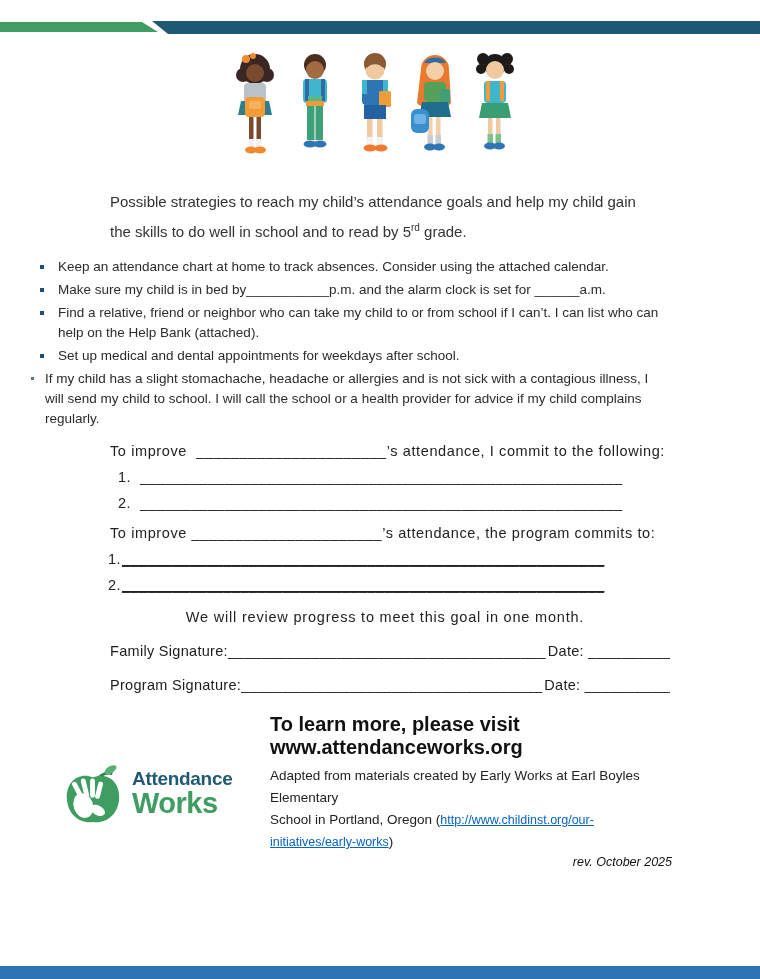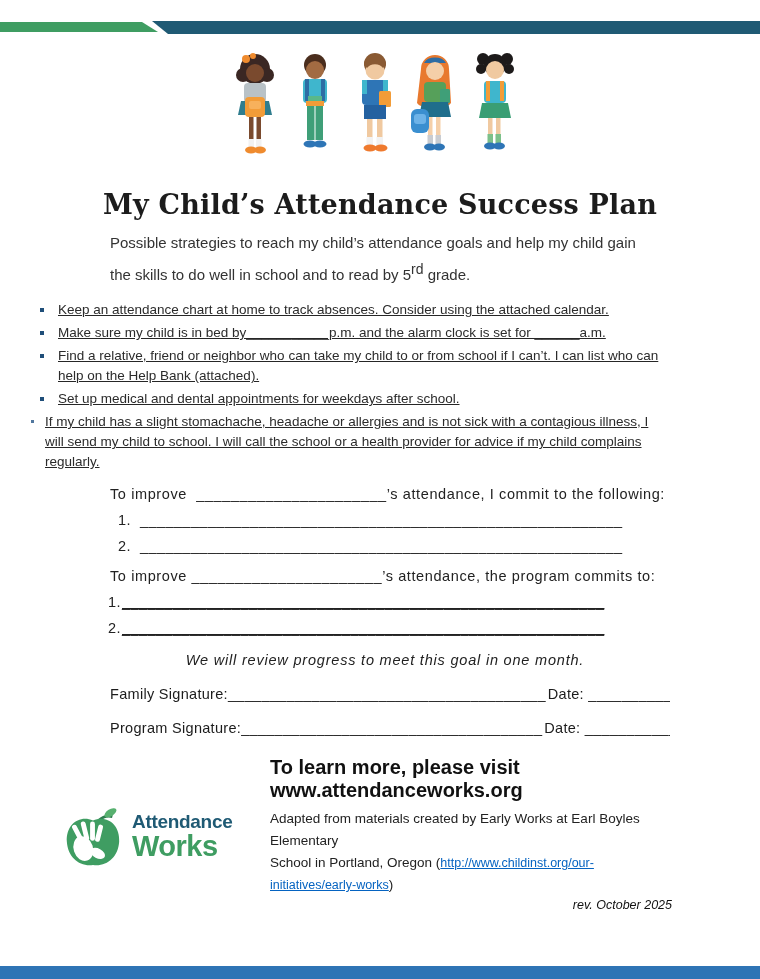--- a/index.html
+++ b/index.html
@@ -6,37 +6,37 @@
   .page{position:relative;width:760px;height:979px;background:#ffffff;overflow:hidden;
         font-family:"Liberation Sans",sans-serif;color:#262626;}
   
   .banner{display:block;margin-top:21px;}
   
   .kids{display:block;margin:16px auto 0;}
   
   .doc-title{margin:10px 0 0;text-align:center;font-family:"DejaVu Serif",serif;
              font-weight:700;font-size:27px;color:#1c1c1c;letter-spacing:.2px;}
   .intro{margin:10px 100px 0 110px;font-size:15px;line-height:26px;color:#333;}
-  .intro sup{font-size:14px;}
-  
-  ul.bullets{list-style:none;margin:12px 95px 12px 0;text-decoration:underline;}
+  .intro sup{font-size:10px;}
+  
+  ul.bullets{list-style:none;margin:12px 95px 12px 0;}
   ul.bullets li{display:flex;align-items:flex-start;font-size:13.5px;line-height:20px;
                 color:#2b2b2b;margin-bottom:3px;}
   .sq{flex:0 0 auto;width:4px;height:4px;background:#1f4e79;margin:8px 14px 0 0;}
   li.tight{margin-left:-9px;}
   li.tight .sq{width:3px;height:3px;background:#51779e;margin-right:11px;}
   
   .commit-heading{margin:14px 90px 0 110px;font-size:14.5px;letter-spacing:.6px;
                   white-space:pre-wrap;color:#222;}
   .num-line{margin:10px 90px 0 118px;font-size:14.5px;letter-spacing:.4px;
             white-space:nowrap;overflow:hidden;color:#222;}
   .num-line .num{display:inline-block;width:22px;}
   .num-line.set2{margin-left:108px;text-decoration:underline;}
   .num-line.set2 .num{width:14px;}
-  .review-note{margin:16px 100px 0 110px;text-align:center;font-style:italic;
+  .review-note{margin:16px 100px 0 110px;text-align:center;
                font-size:14.5px;letter-spacing:.8px;color:#222;}
   
   .sig-row{margin:18px 90px 0 110px;font-size:14.5px;letter-spacing:.3px;
            white-space:nowrap;overflow:hidden;color:#1c1c1c;}
   .sig-row .date-label{padding-left:2px;}
   
   .footer{display:flex;margin:18px 60px 0 62px;}
   .logo{flex:0 0 auto;display:flex;align-items:center;width:180px;margin-top:6px;}
   .logo-text{margin-left:8px;line-height:1;}
   .logo-text .l1{display:block;font-weight:700;font-size:19px;color:#1f5a74;letter-spacing:-.3px;}
@@ -140,21 +140,20 @@
       <path d="M257,52 L283,52 L286,67 L254,67 Z" fill="#3a9e74"></path>
       <rect x="263" y="67" width="4.5" height="18" fill="#f0c9a0"></rect>
       <rect x="271" y="67" width="4.5" height="18" fill="#f0c9a0"></rect>
       <rect x="262.5" y="83" width="5.5" height="9" fill="#7cc08a"></rect>
       <rect x="270.5" y="83" width="5.5" height="9" fill="#7cc08a"></rect>
       <ellipse cx="265" cy="95" rx="6" ry="3.5" fill="#2e75b6"></ellipse>
       <ellipse cx="274" cy="95" rx="6" ry="3.5" fill="#2e75b6"></ellipse>
     </g>
   </svg>
 
-  <h1 class="doc-title">My Child’s Attendance Success Plan</h1>
 
   <p class="intro"><span>Possible strategies to reach my child’s attendance goals and help my child gain the skills to do well in school and to read by 5</span><sup>rd</sup><span> grade.</span></p>
 
   <ul class="bullets">
     <li>
         <span class="sq"></span>
         <span>Keep an attendance chart at home to track absences. Consider using the attached calendar.</span>
       </li>
     <li>
         <span class="sq"></span>

